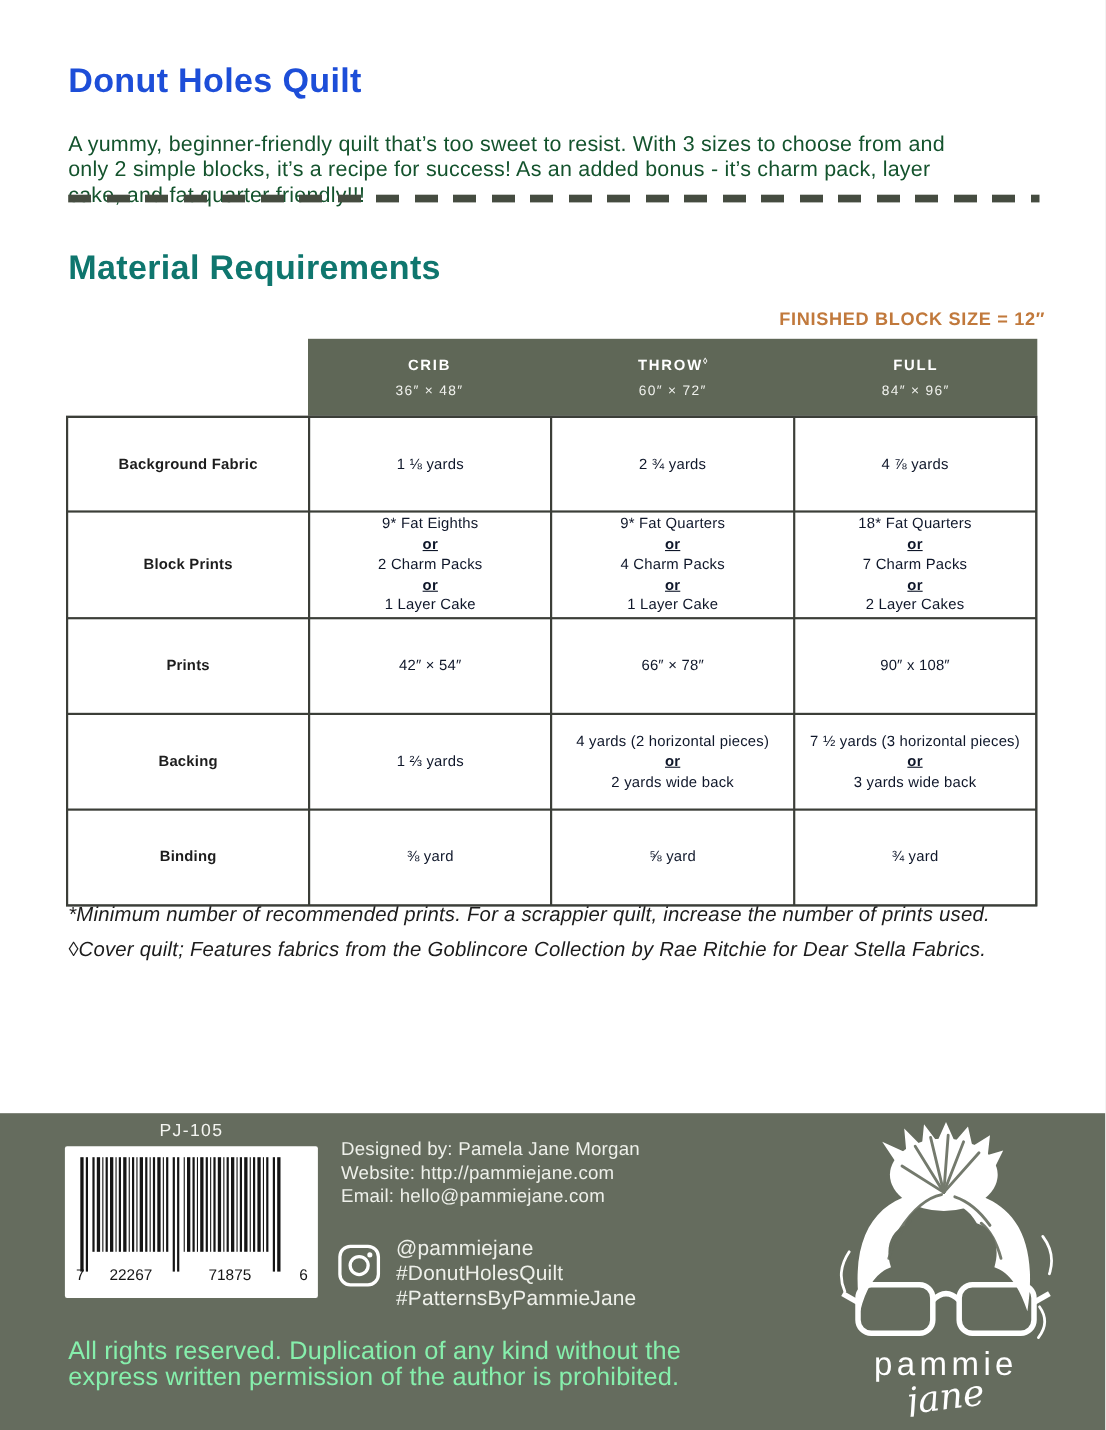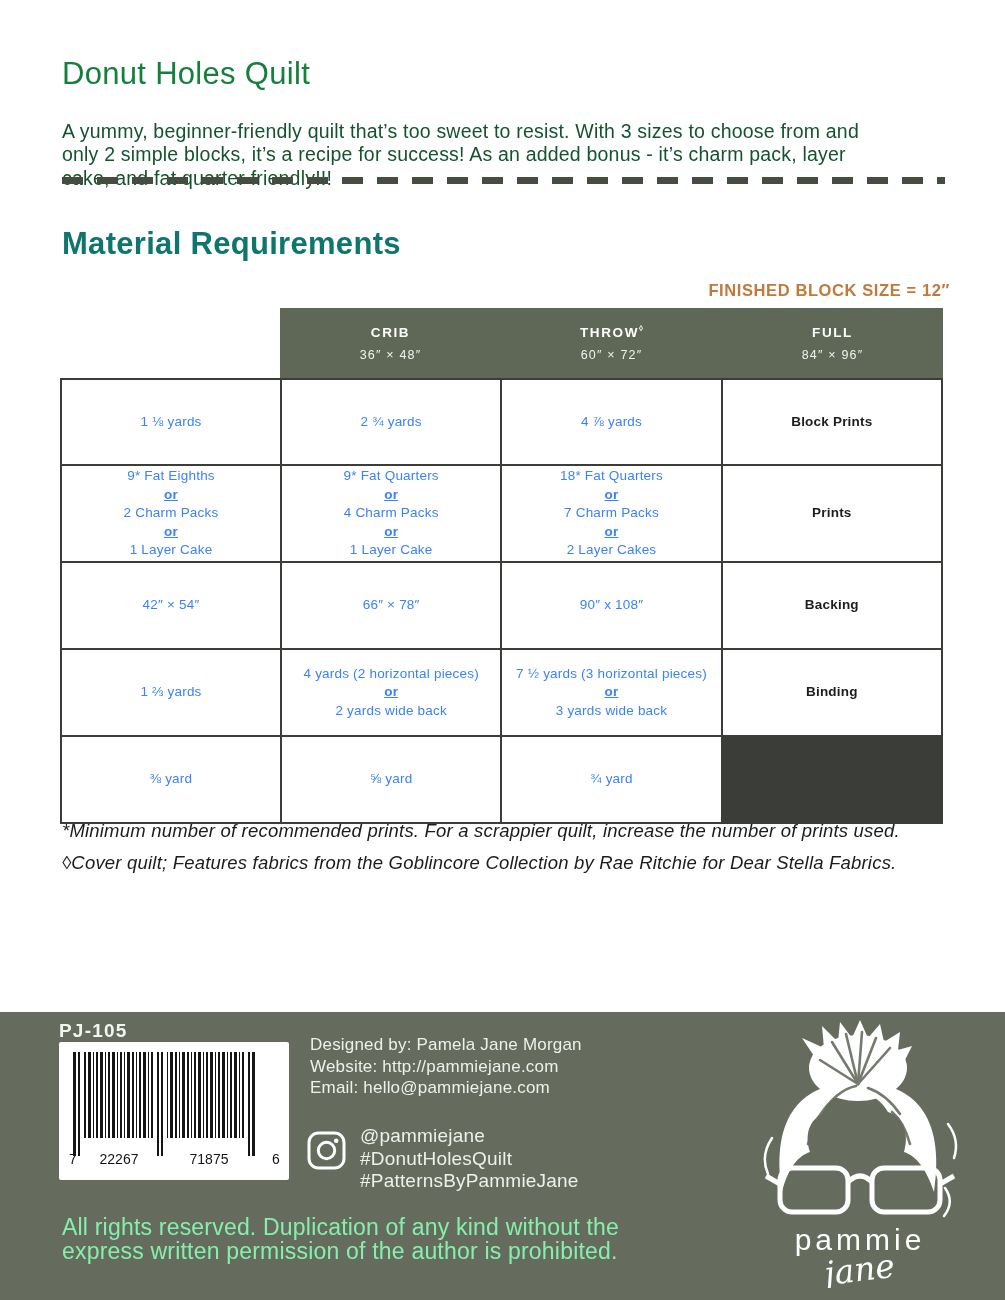--- a/index.html
+++ b/index.html
@@ -3,21 +3,21 @@
 <meta charset="utf-8">
 <style>
   html,body{margin:0;padding:0;background:#e9e9e9;}
   .page{
     position:relative;width:1005px;height:1300px;margin:0 auto;background:#ffffff;
     font-family:"Liberation Sans","DejaVu Sans",sans-serif;color:#212121;overflow:hidden;
   }
   
   .title{
     position:absolute;left:62px;top:56px;margin:0;
-    font-size:31px;font-weight:400;letter-spacing:.3px;color:#15803d;
+    font-size:31px;font-weight:700;letter-spacing:.3px;color:#1d4ed8;
   }
   .intro{
     position:absolute;left:62px;top:100px;width:860px;
     font-size:19.5px;line-height:23.5px;letter-spacing:.2px;color:#14532d;
   }
   .intro span{display:block;}
   .dashes{
     position:absolute;left:62px;top:177px;width:883px;height:7px;
     background:repeating-linear-gradient(90deg,#454c40 0 21px,rgba(0,0,0,0) 21px 35px);
   }
@@ -40,35 +40,35 @@
   .th-name sup{font-size:8px;letter-spacing:0;}
   .th-size{margin-top:9px;font-size:12.5px;letter-spacing:1.2px;color:#f1f2ee;}
   .tbody{
     display:grid;grid-template-columns:218px 1fr 1fr 1fr;
     grid-template-rows:84px 95px 85px 85px 85px;
     gap:2px;background:#3b3e38;border:2px solid #3b3e38;
   }
   .cell{
     background:#ffffff;display:flex;flex-direction:column;
     align-items:center;justify-content:center;text-align:center;
-    font-size:13.5px;color:#3b82f6;letter-spacing:.2px;line-height:18.5px;
+    font-size:13.5px;color:#0f172a;letter-spacing:.2px;line-height:18.5px;
   }
   .cell.label{font-weight:700;font-size:13.5px;color:#1d1d1d;}
   .cl{display:block;}
   .cl.or{font-weight:700;text-decoration:underline;}
   
   .footnote{position:absolute;left:62px;font-style:italic;font-size:18.5px;letter-spacing:.2px;color:#1c1c1c;}
   .footnote.f1{top:820px;}
   .footnote.f2{top:852px;}
   
   .footer{
     position:absolute;left:0;top:1012px;width:1005px;height:288px;background:#656c5e;color:#ffffff;
   }
-  .sku{position:absolute;left:59px;top:8px;width:230px;
-       font-size:19px;font-weight:700;letter-spacing:1.2px;color:#f4f5f1;}
+  .sku{position:absolute;left:59px;top:8px;width:230px;text-align:center;
+       font-size:16px;font-weight:400;letter-spacing:1.2px;color:#f4f5f1;}
   .barcode-box{
     position:absolute;left:59px;top:30px;width:230px;height:138px;background:#ffffff;border-radius:2px;
   }
   .barcode-box svg{position:absolute;left:8px;top:8px;}
   .contact{position:absolute;left:310px;top:22px;font-size:17px;line-height:21.5px;color:#eef0ea;letter-spacing:.2px;}
   .contact div{white-space:nowrap;}
   .social{position:absolute;left:306px;top:113px;display:flex;align-items:flex-start;}
   .social .ig{flex:0 0 auto;margin-top:5px;}
   .social .tags{margin-left:13px;font-size:19px;line-height:22.5px;color:#eef0ea;letter-spacing:.2px;}
   .rights{position:absolute;left:62px;top:203px;font-size:23px;line-height:24px;color:#86efac;letter-spacing:.2px;}
@@ -104,20 +104,21 @@
         <div class="th-size">60″ × 72″</div>
       </div>
       <div class="th">
         <div class="th-name"><span>FULL</span><sup></sup></div>
         <div class="th-size">84″ × 96″</div>
       </div>
     </div>
 
     <div class="tbody">
 
+      <div class="cell label">Background Fabric</div>
       <div class="cell">
           <span class="cl">1 ⅛ yards</span>
         </div>
       <div class="cell">
           <span class="cl">2 ¾ yards</span>
         </div>
       <div class="cell">
           <span class="cl">4 ⅞ yards</span>
         </div>
 

